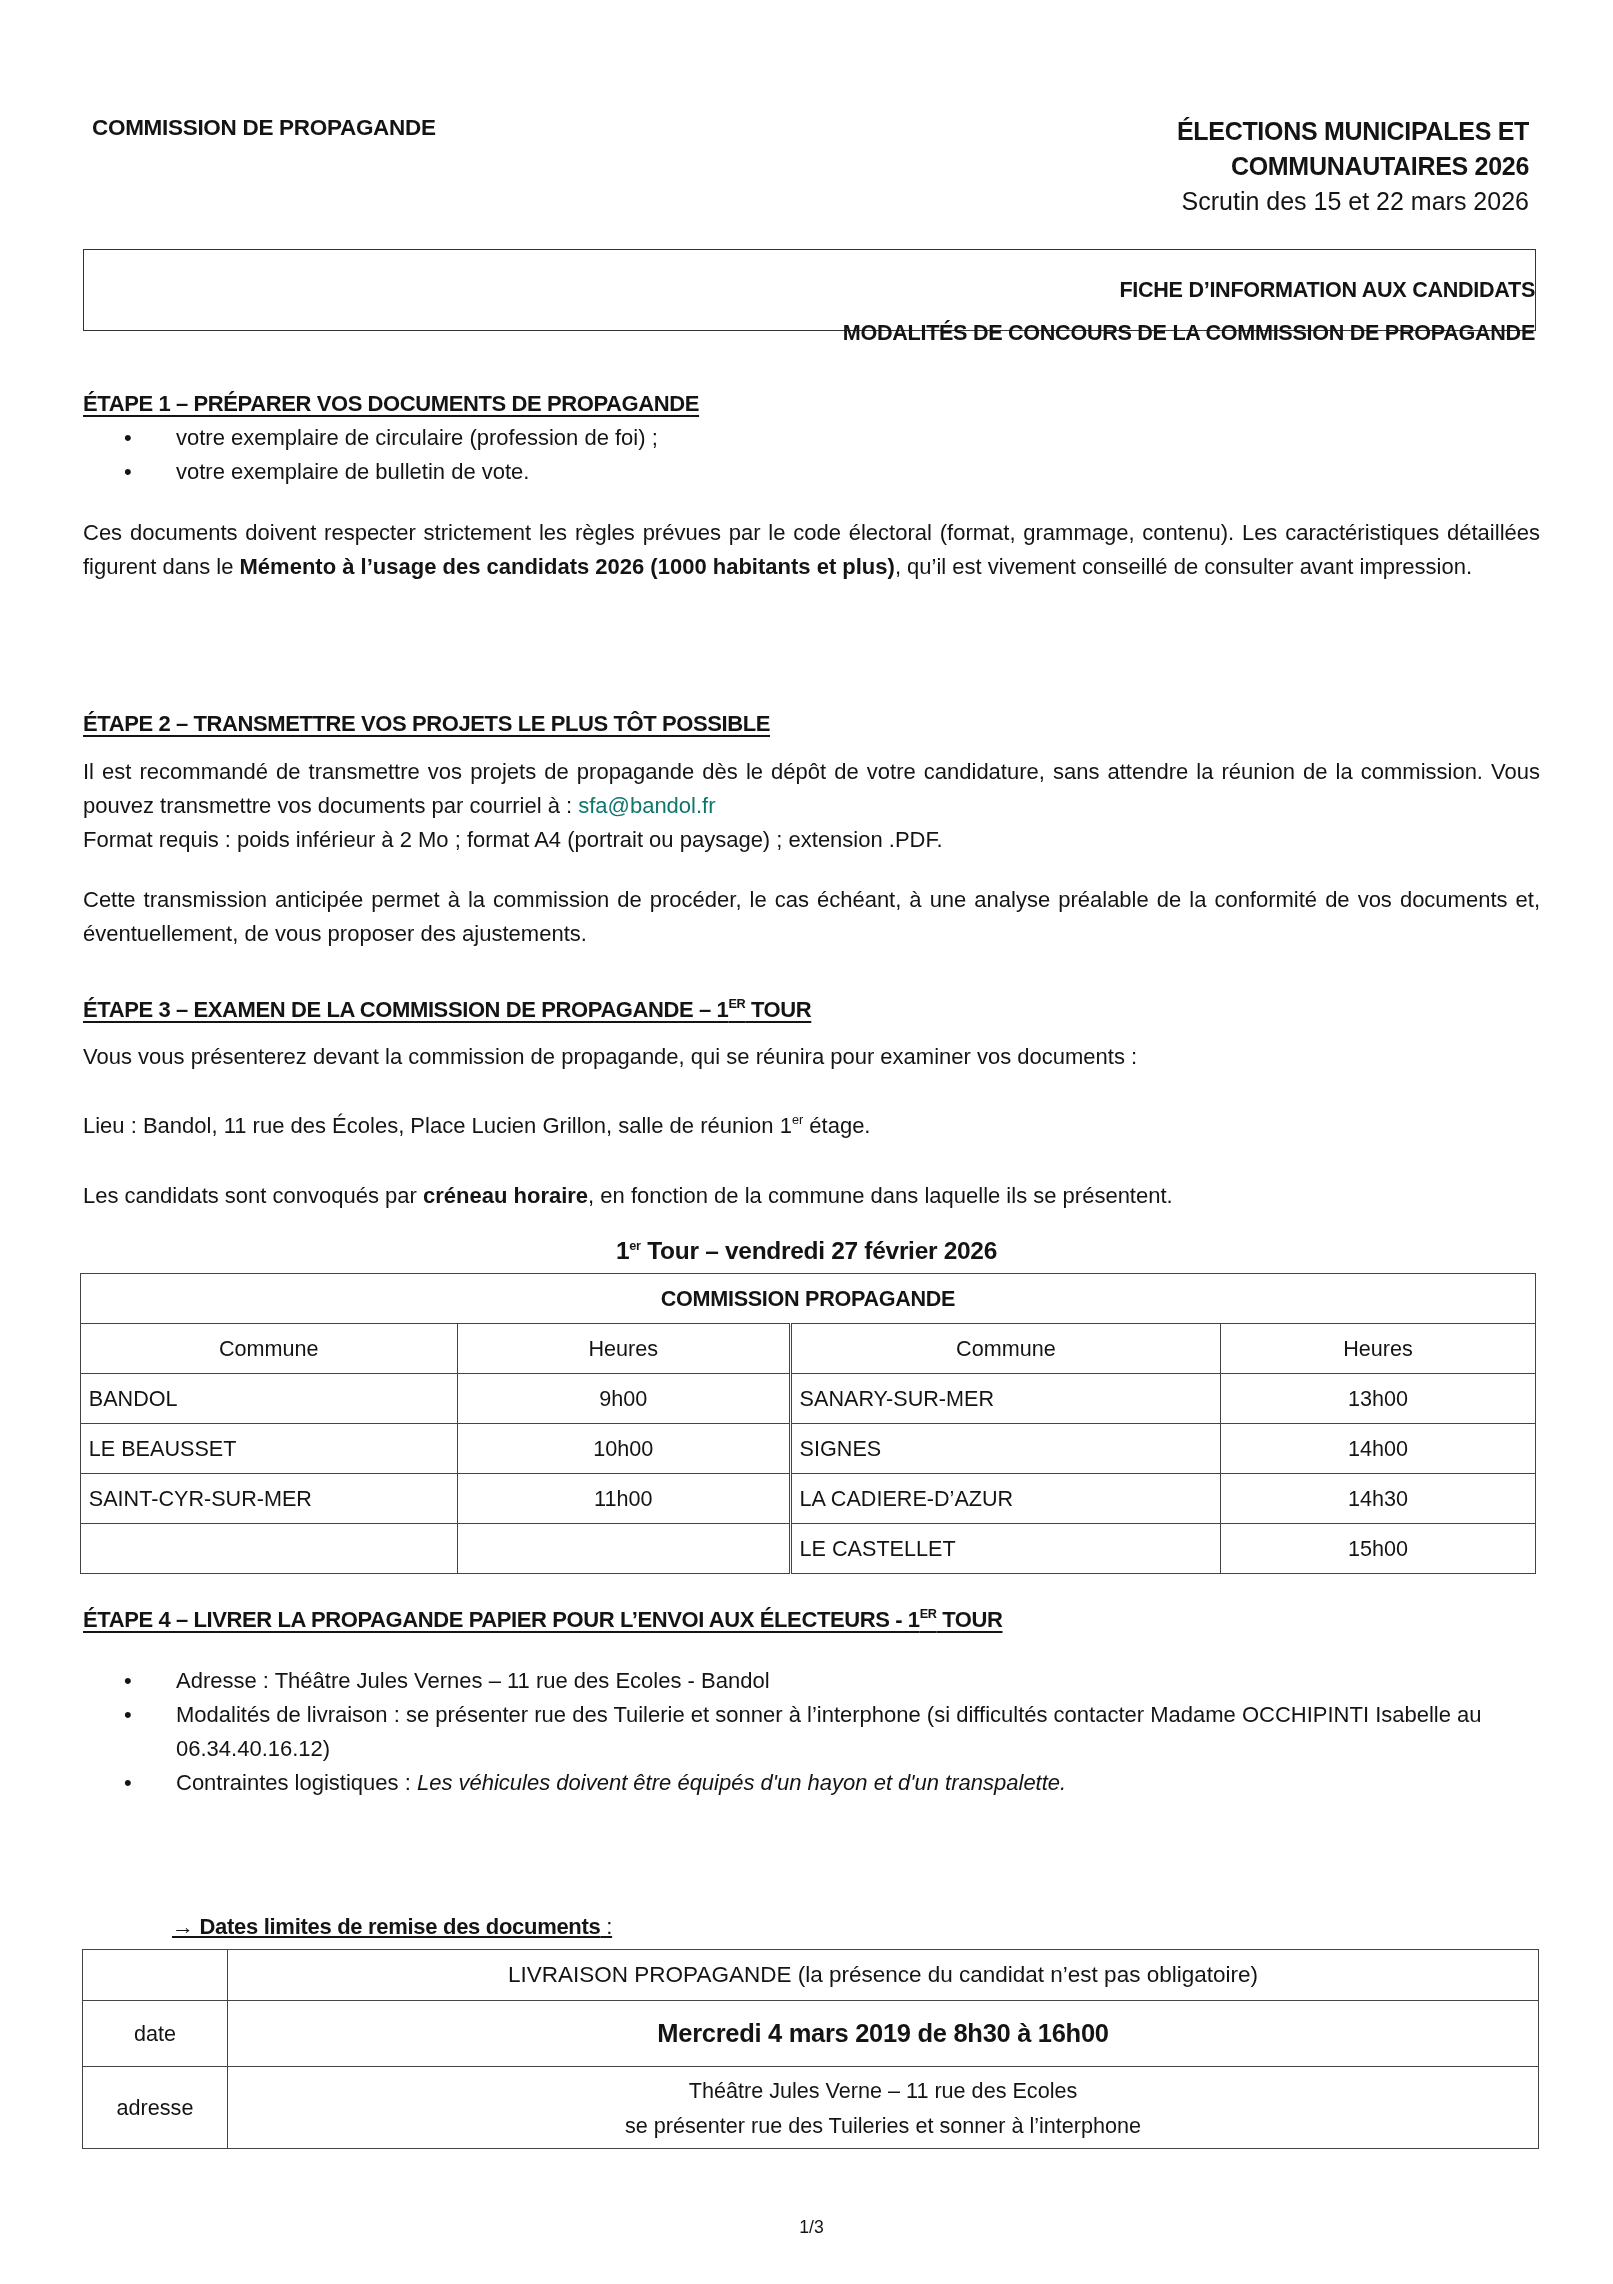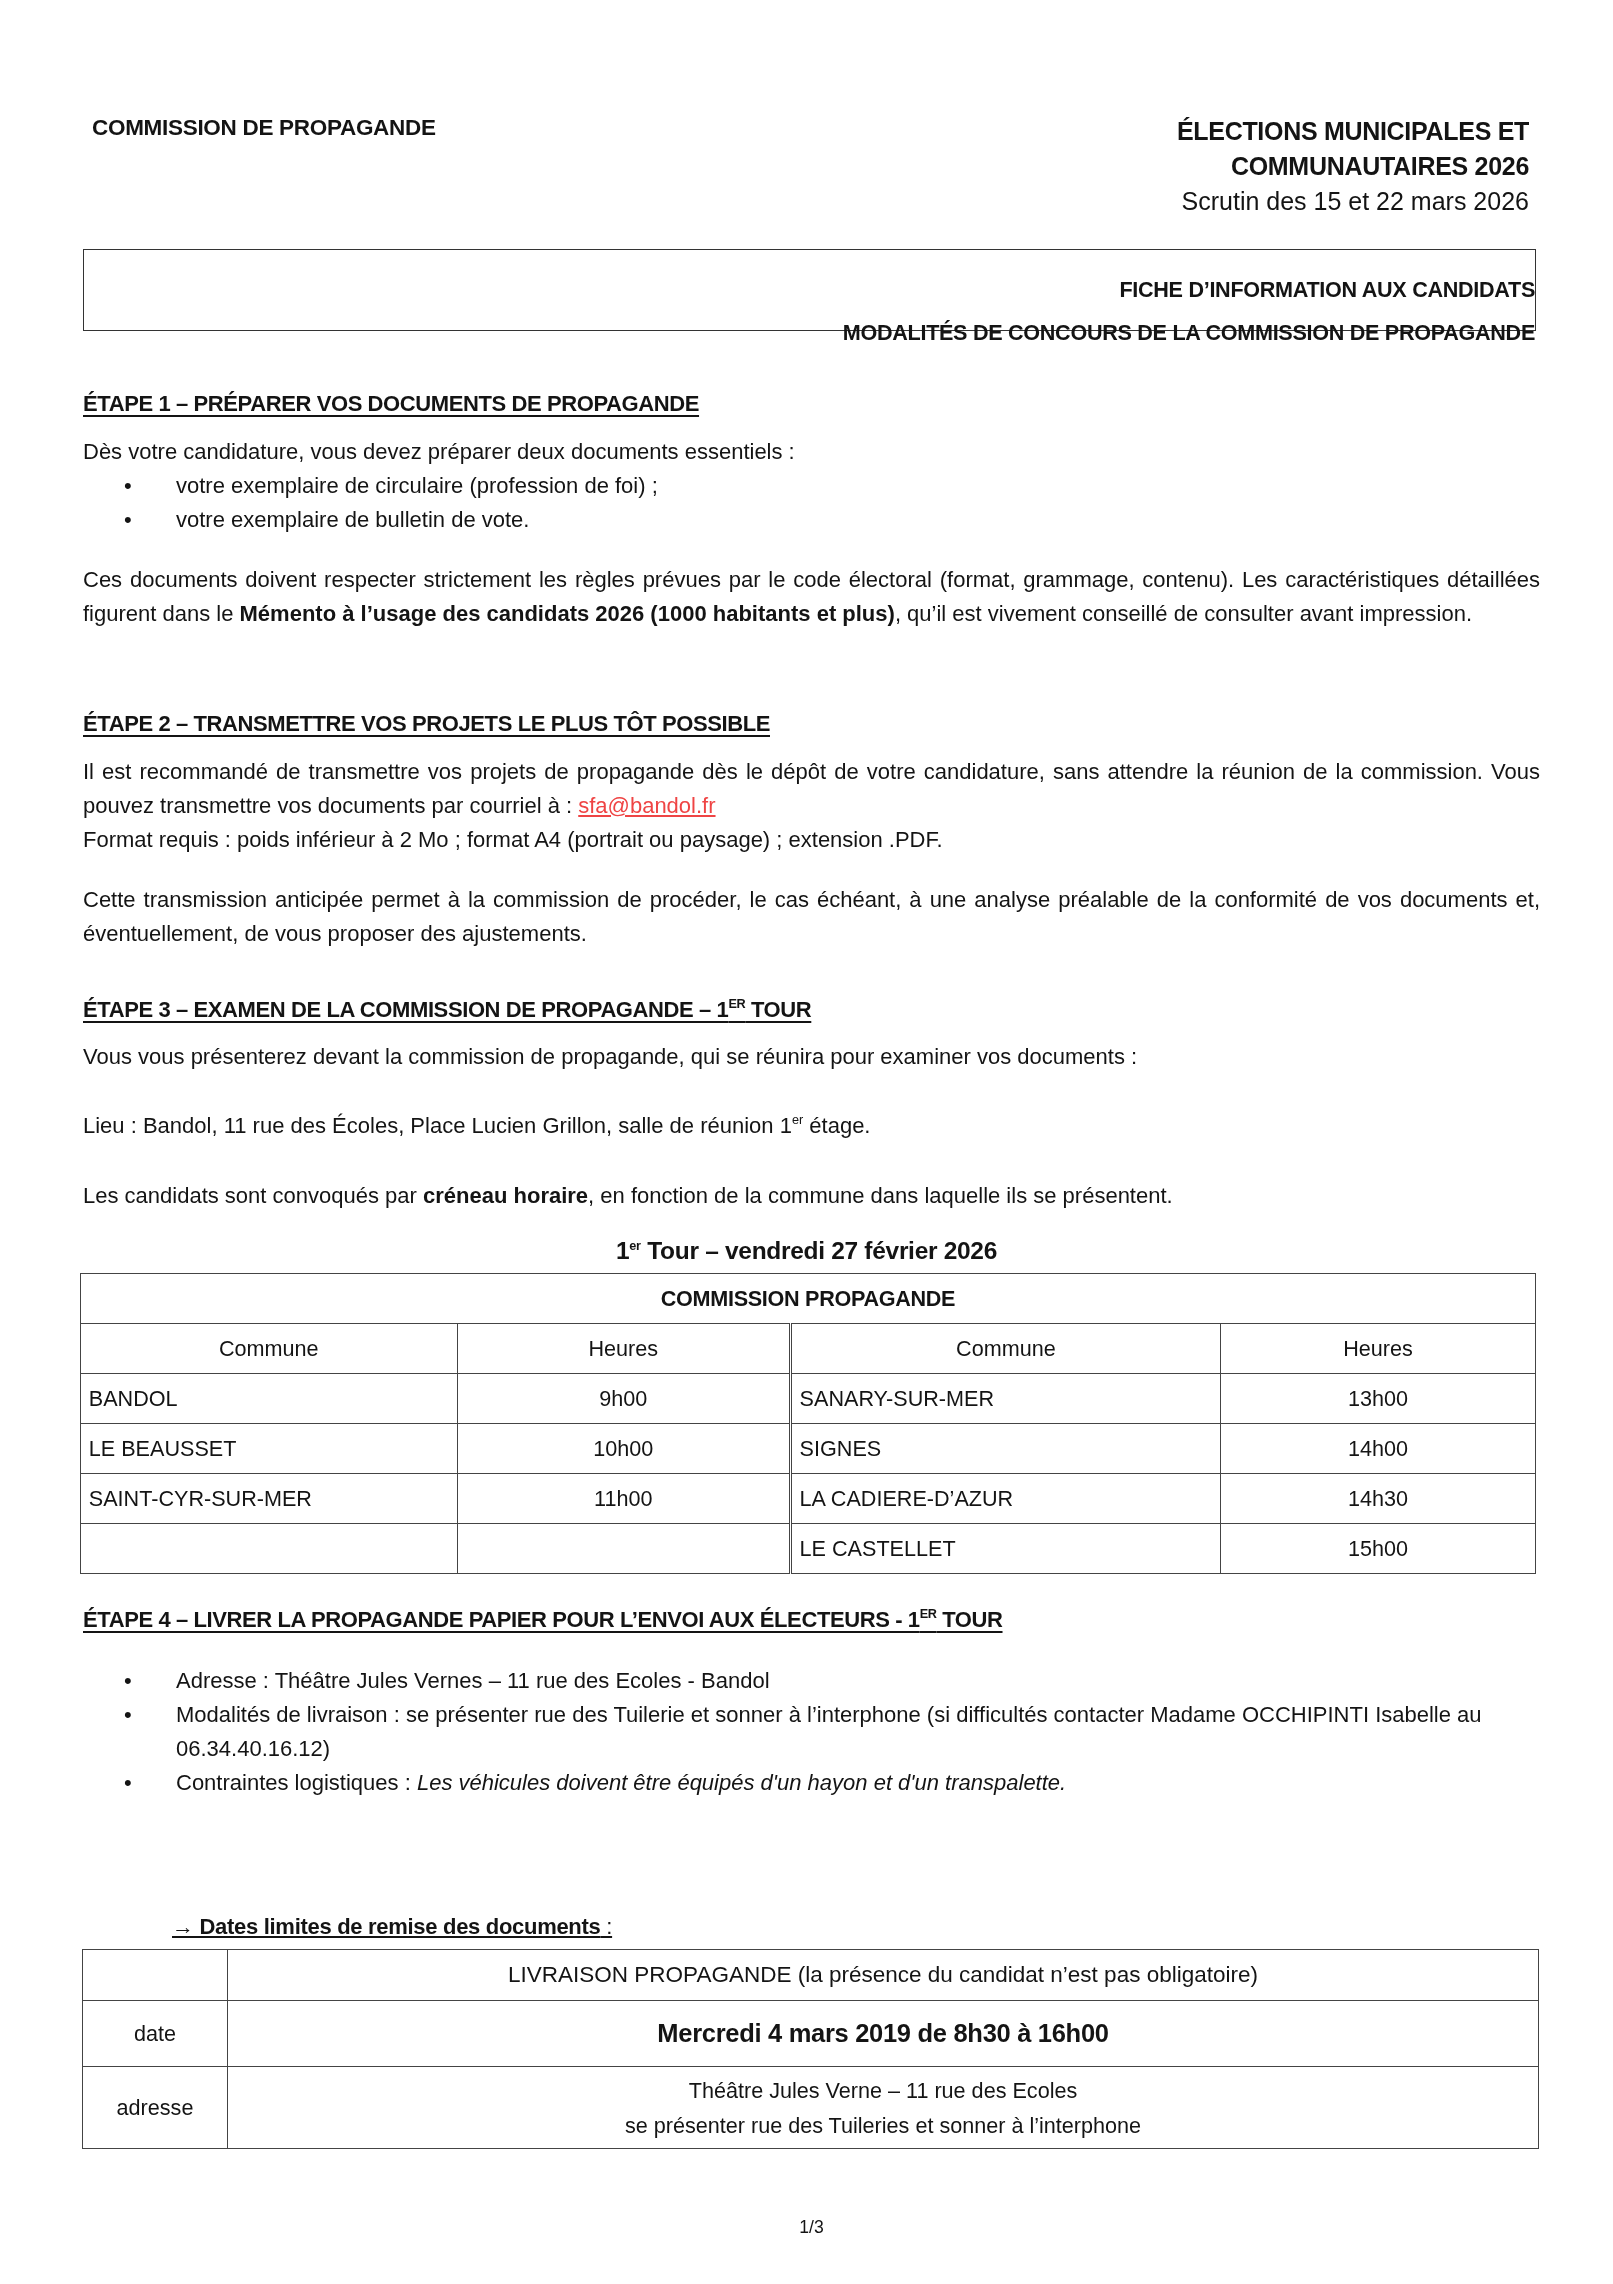--- a/index.html
+++ b/index.html
@@ -13,21 +13,21 @@
               box-sizing:border-box; text-align:right; font-weight:bold; font-size:21.6px;
               padding-top:17.6px; line-height:43px; letter-spacing:-0.3px;padding-left:17px; }
   .section { left:83px; width:1457px; font-size:22px; line-height:34px; }
   .h { font-weight:bold; text-decoration:underline; text-underline-offset:3.9px; letter-spacing:-0.4px; font-size:22px; }
   p { margin:0; }
   .just { text-align:justify; }
   ul { margin:0; padding-left:93px; list-style:none; }
   ul li { position:relative; }
   ul li::before { content:"\2022"; position:absolute; left:-52px; }
   sup { font-size:12.7px; vertical-align:8.8px; line-height:0; }
-  .link { color:#ef4444; text-decoration:underline; }
+  .link { color:#0f766e; }
   b { font-weight:bold; }
   table { border-collapse:collapse; position:absolute; font-size:21.6px; }
   td { border:1.5px solid #444; padding:0 7.8px; }
   .t1 { left:80px; top:1273px; width:1456px; }
   .t1 td { height:49px; }
   .center { text-align:center;margin-left:28px; }
   .dbl { border-left:3.9px double #444; }
   .t1-title { left:0; width:1613px; top:1237px; text-align:center; font-weight:bold; font-size:24.5px; letter-spacing:-0.3px; }
   .t2 { left:82px; top:1949px; width:1457px; }
   .t2 td { text-align:center; }
@@ -44,21 +44,20 @@
   <div>Scrutin des 15 et 22 mars 2026</div>
 </div>
 
 <div class="abs titlebox">
   <div>FICHE D’INFORMATION AUX CANDIDATS</div>
   <div>MODALITÉS DE CONCOURS DE LA COMMISSION DE PROPAGANDE</div>
 </div>
 
 <div class="abs section" style="top:387px;">
   <div class="h">ÉTAPE 1 – PRÉPARER VOS DOCUMENTS DE PROPAGANDE</div>
-  <p style="margin-top:13.7px;">Dès votre candidature, vous devez préparer deux documents essentiels :</p>
   <ul>
     <li>votre exemplaire de circulaire (profession de foi) ;</li>
     <li>votre exemplaire de bulletin de vote.</li>
   </ul>
   <p class="just" style="margin-top:26.5px;"><span>Ces documents doivent respecter strictement les règles prévues par le code électoral (format, grammage, contenu). Les caractéristiques détaillées figurent dans le </span><b>Mémento à l’usage des candidats 2026 (1000 habitants et plus)</b><span>, qu’il est vivement conseillé de consulter avant impression.</span></p>
 </div>
 
 <div class="abs section" style="top:707px;">
   <div class="h">ÉTAPE 2 – TRANSMETTRE VOS PROJETS LE PLUS TÔT POSSIBLE</div>
   <p class="just" style="margin-top:13.7px;"><span>Il est recommandé de transmettre vos projets de propagande dès le dépôt de votre candidature, sans attendre la réunion de la commission. Vous pouvez transmettre vos documents par courriel à : </span><a class="link">sfa@bandol.fr</a></p>

